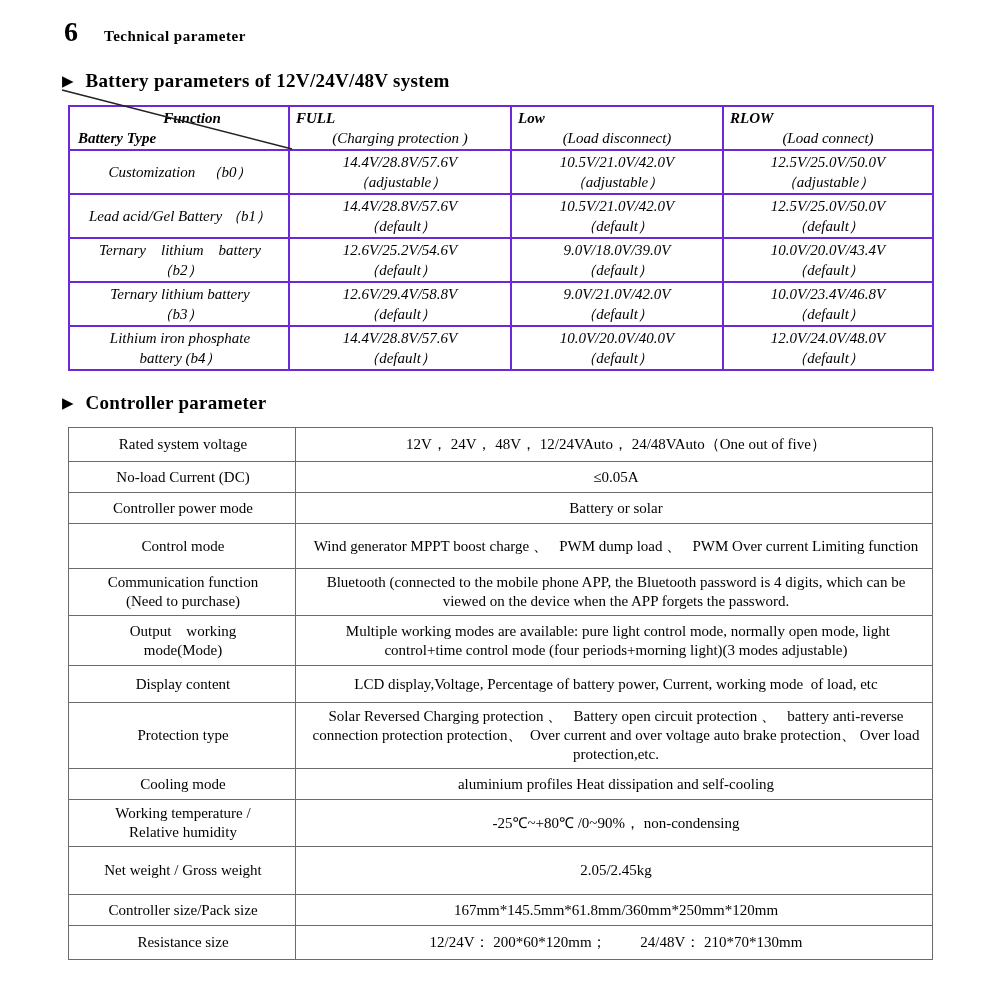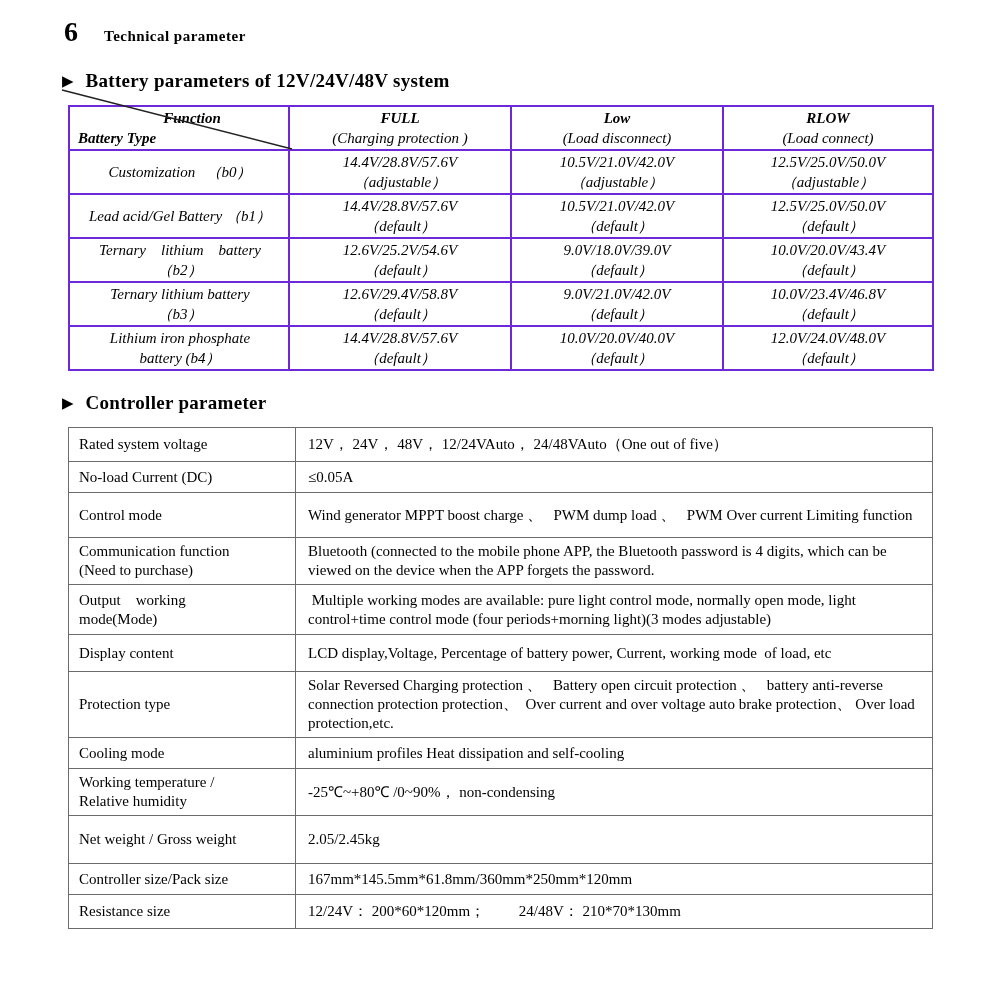--- a/index.html
+++ b/index.html
@@ -28,34 +28,34 @@
   table { border-collapse:collapse; table-layout:fixed; }
   .battery { width:864px; margin-top:13px; margin-left:6px; }
   .battery th, .battery td { border:2px solid #6d28d9; vertical-align:middle; padding:1px 6px;font-style:italic; }
   .battery { font-size:15px; }
   .battery .ln { line-height:20px; white-space:pre-wrap; }
   .battery col.c1 { width:220px; }
   .battery col.c2 { width:222px; }
   .battery col.c3 { width:212px; }
   .battery col.c4 { width:210px; }
   .battery .hdr { height:43px; }
-  .battery .hdr .ttl { font-weight:bold; text-align:center; }
+  .battery .hdr .ttl { font-weight:bold; text-align:left; }
   .battery .hdr .sub { font-weight:normal; text-align:center; }
   .battery tr { height:40px; }
   .btype { text-align:center; padding-left:8px !important; }
   .val .ln { text-align:center; }
 
   
   .corner { position:relative; overflow:visible; font-weight:bold; }
   .corner svg { position:absolute; left:-8px; top:-17px; width:calc(100% + 12px); height:calc(100% + 17px); overflow:visible; pointer-events:none; }
   .corner .fn { text-align:center; padding-left:26px; }
   .corner .bt { text-align:left; padding-left:2px; }
 
   
-  .controller { width:864px; margin-top:13px; margin-left:6px; font-size:15px; }
+  .controller { width:864px; margin-top:13px; margin-left:6px; font-size:15px;text-align:center; }
   .controller td { border:1px solid #6b6b6b; vertical-align:middle; padding:4px 8px; }
   .controller col.k { width:227px; }
   .controller col.v { width:637px; }
   .controller .ln { line-height:19px; white-space:pre-wrap; }
   .clabel { padding-left:10px !important; }
   .cvalue { padding-left:12px !important; }
   tr.r1{height:34px;} tr.r2{height:54px;} tr.r3{height:31px;} tr.r4{height:31px;}
   tr.r5{height:45px;} tr.r6{height:38px;} tr.r7{height:50px;} tr.r8{height:37px;}
   tr.r9{height:55px;} tr.r10{height:31px;} tr.r11{height:40px;} tr.r12{height:48px;}
   tr.r13{height:31px;} tr.r14{height:34px;padding-left:16px;}
@@ -221,20 +221,30 @@
     <tr class="r3">
       <td class="clabel">
         <div class="ln">No-load Current (DC)</div>
         <div class="ln"></div>
       </td>
       <td class="cvalue">
         <div class="ln">≤0.05A</div>
         <div class="ln"></div>
       </td>
     </tr>
+    <tr class="r4">
+      <td class="clabel">
+        <div class="ln">Controller power mode</div>
+        <div class="ln"></div>
+      </td>
+      <td class="cvalue">
+        <div class="ln">Battery or solar</div>
+        <div class="ln"></div>
+      </td>
+    </tr>
     <tr class="r5">
       <td class="clabel">
         <div class="ln">Control mode</div>
         <div class="ln"></div>
       </td>
       <td class="cvalue">
         <div class="ln">Wind generator MPPT boost charge 、   PWM dump load 、   PWM Over current Limiting function</div>
         <div class="ln"></div>
       </td>
     </tr>

